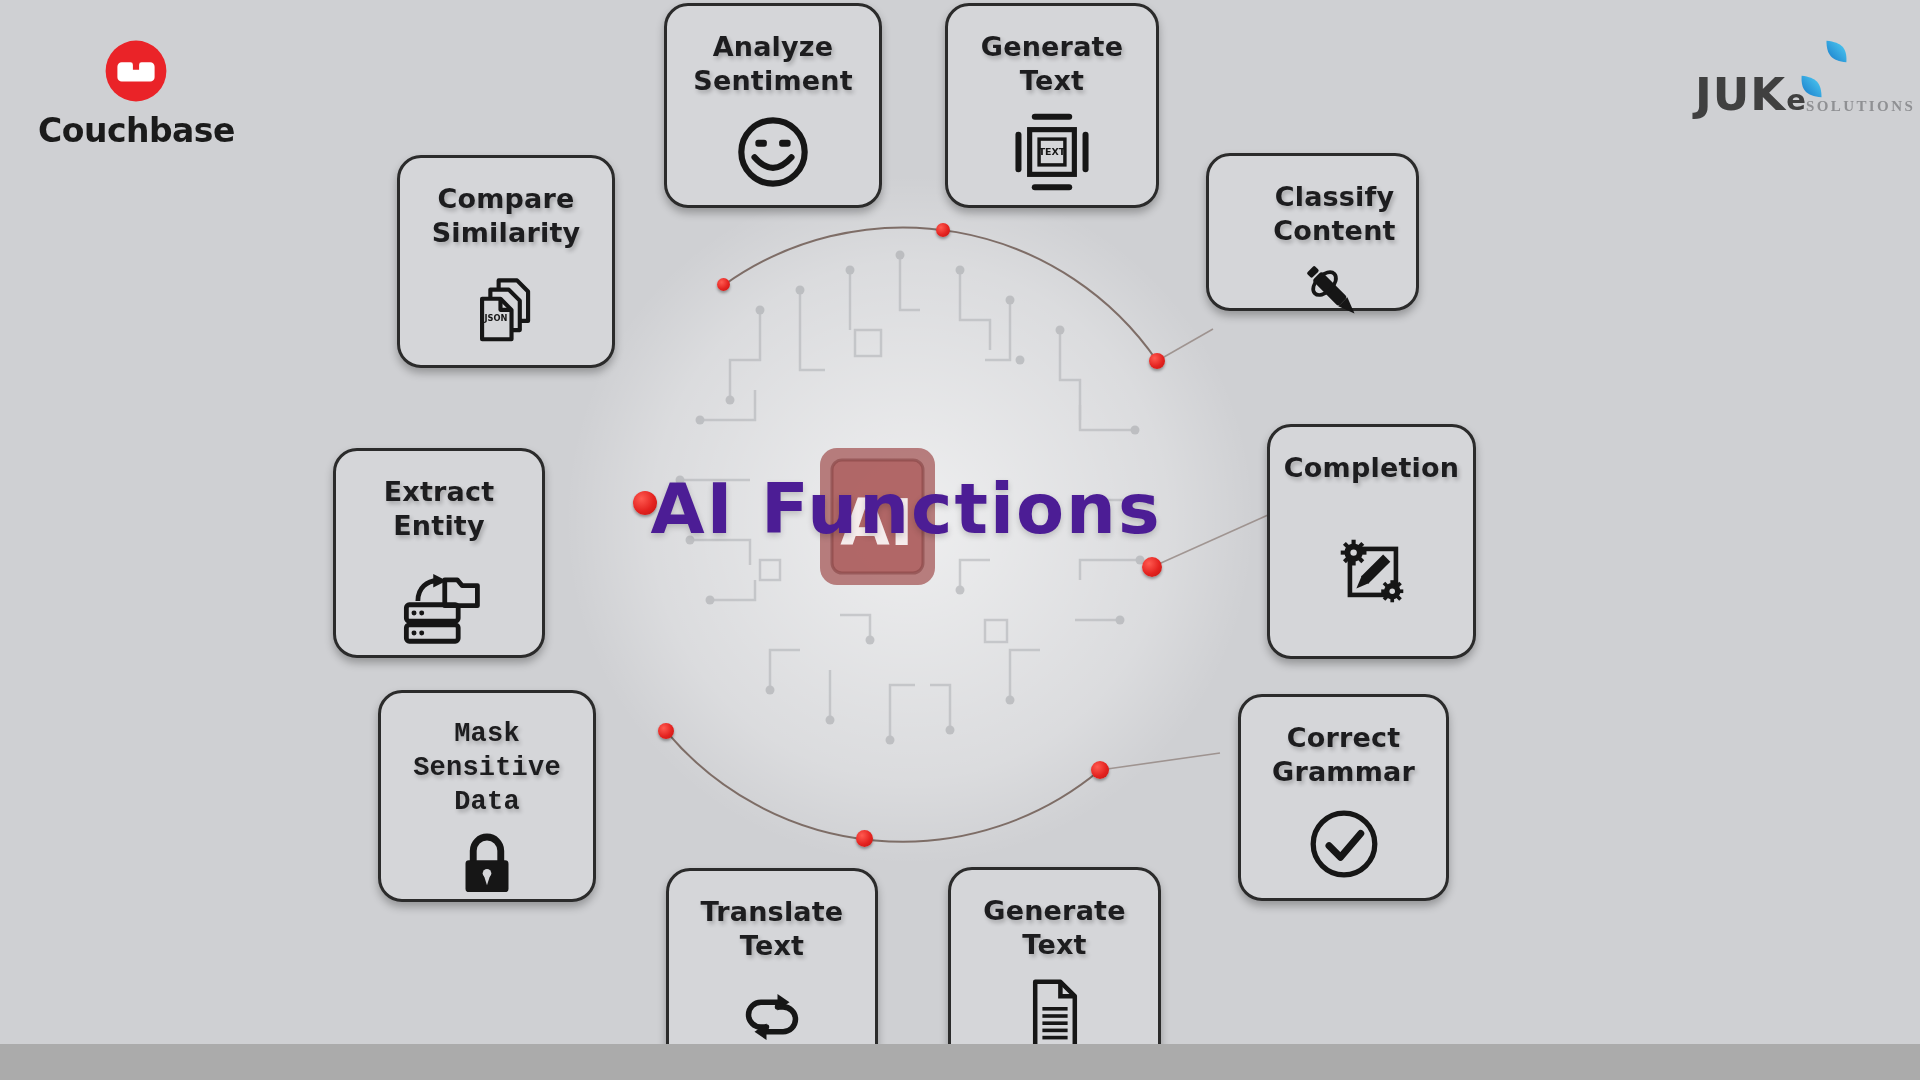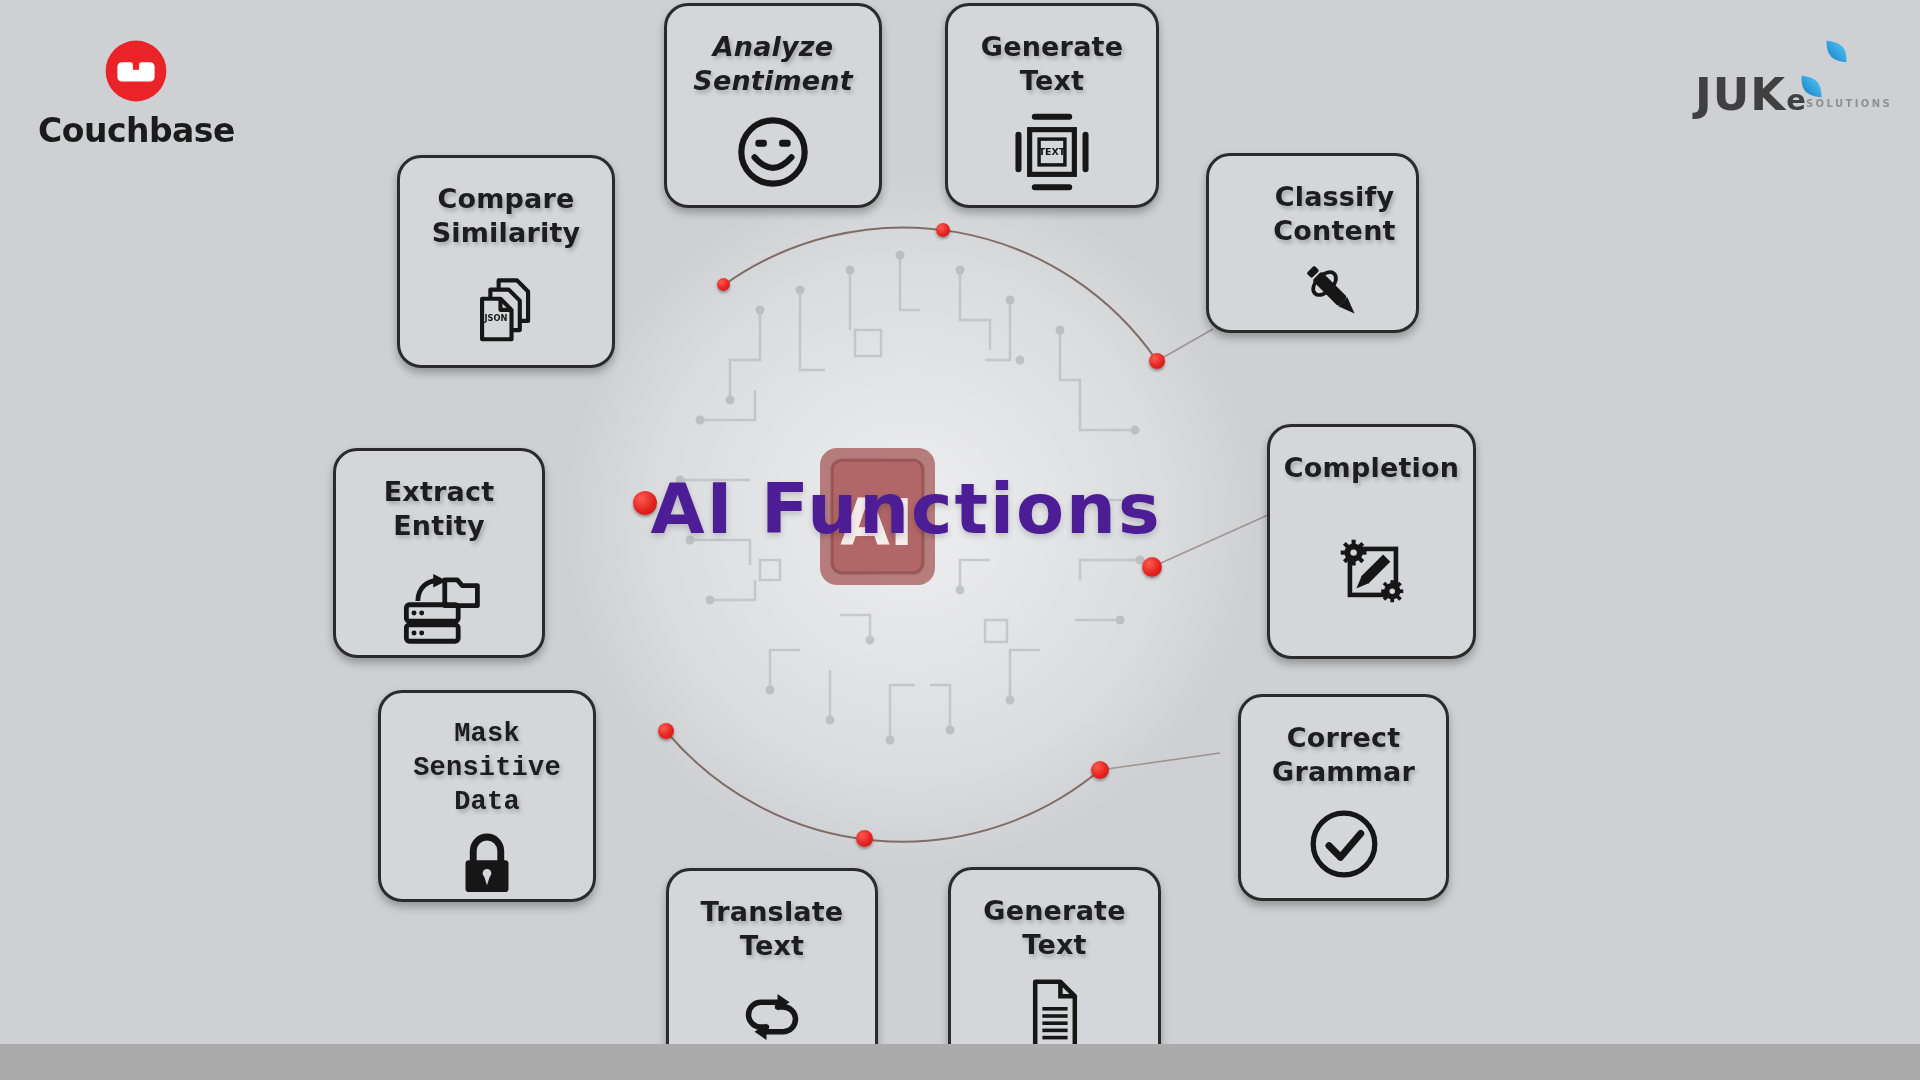--- a/index.html
+++ b/index.html
@@ -30,43 +30,43 @@
   
   .fbox{position:absolute;z-index:3;background:#d5d6d9;border:3px solid #2b2b2b;
     border-radius:24px;box-shadow:0 5px 9px rgba(0,0,0,.28);
     display:flex;flex-direction:column;align-items:center;box-sizing:border-box;}
   .flabel{padding-top:24px;text-align:center;font-size:27px;line-height:34px;
     font-weight:700;color:#1d1d1f;letter-spacing:.2px;
     text-shadow:2px 3px 4px rgba(0,0,0,.22);}
   .ficon{flex:1;display:flex;align-items:center;justify-content:center;}
   .ficon svg{display:block;}
 
-  .pos1{left:664px;top:3px;width:218px;height:205px;font-style:italic;}
+  .pos1{left:664px;top:3px;width:218px;height:205px;}
   .pos2{left:945px;top:3px;width:214px;height:205px;}
   .pos3{left:397px;top:155px;width:218px;height:213px;}
-  .pos4{left:1206px;top:153px;width:213px;height:180px;padding-left:44px;}
+  .pos4{left:1206px;top:153px;width:213px;height:158px;padding-left:44px;}
   .pos5{left:333px;top:420px;width:212px;height:210px;margin-top:28px;}
   .pos6{left:1267px;top:424px;width:209px;height:235px;}
   .pos7{left:378px;top:690px;width:218px;height:212px;font-family:Liberation Mono, monospace;}
   .pos8{left:1218px;top:694px;width:211px;height:207px;margin-left:20px;}
   .pos9{left:666px;top:868px;width:212px;height:205px;}
   .pos10{left:948px;top:867px;width:213px;height:205px;}
 
   
   .couchbase-logo{position:absolute;left:38px;top:40px;z-index:4;display:flex;
     align-items:center;gap:9px;flex-direction:column;}
   .couchbase-text{font-size:33px;font-weight:700;color:#1b1b1b;letter-spacing:-.5px;}
 
   .juke-logo{position:absolute;left:1695px;top:40px;width:210px;height:78px;z-index:4;}
   .juke-text{position:absolute;left:0;top:28px;font-size:45px;font-weight:700;
     color:#404040;letter-spacing:1px;}
   .juke-e{font-size:29px;}
   .juke-leaf{position:absolute;left:104px;top:0px;}
-  .juke-sub{position:absolute;left:111px;top:58px;font-size:10px;font-weight:700;
-    letter-spacing:2.4px;color:#8f9093;}
+  .juke-sub{position:absolute;left:111px;top:58px;font-size:15px;font-weight:700;
+    letter-spacing:2.4px;color:#8f9093;font-family:Liberation Serif, serif;}
 
   
   .bottom-bar{position:absolute;left:0;top:1044px;width:1920px;height:36px;
     background:#ababab;z-index:9;}
 
   .icon-stroke{stroke:#161616;fill:none;}
   .icon-fill{fill:#161616;}
 </style>
 </head>
 <body>

